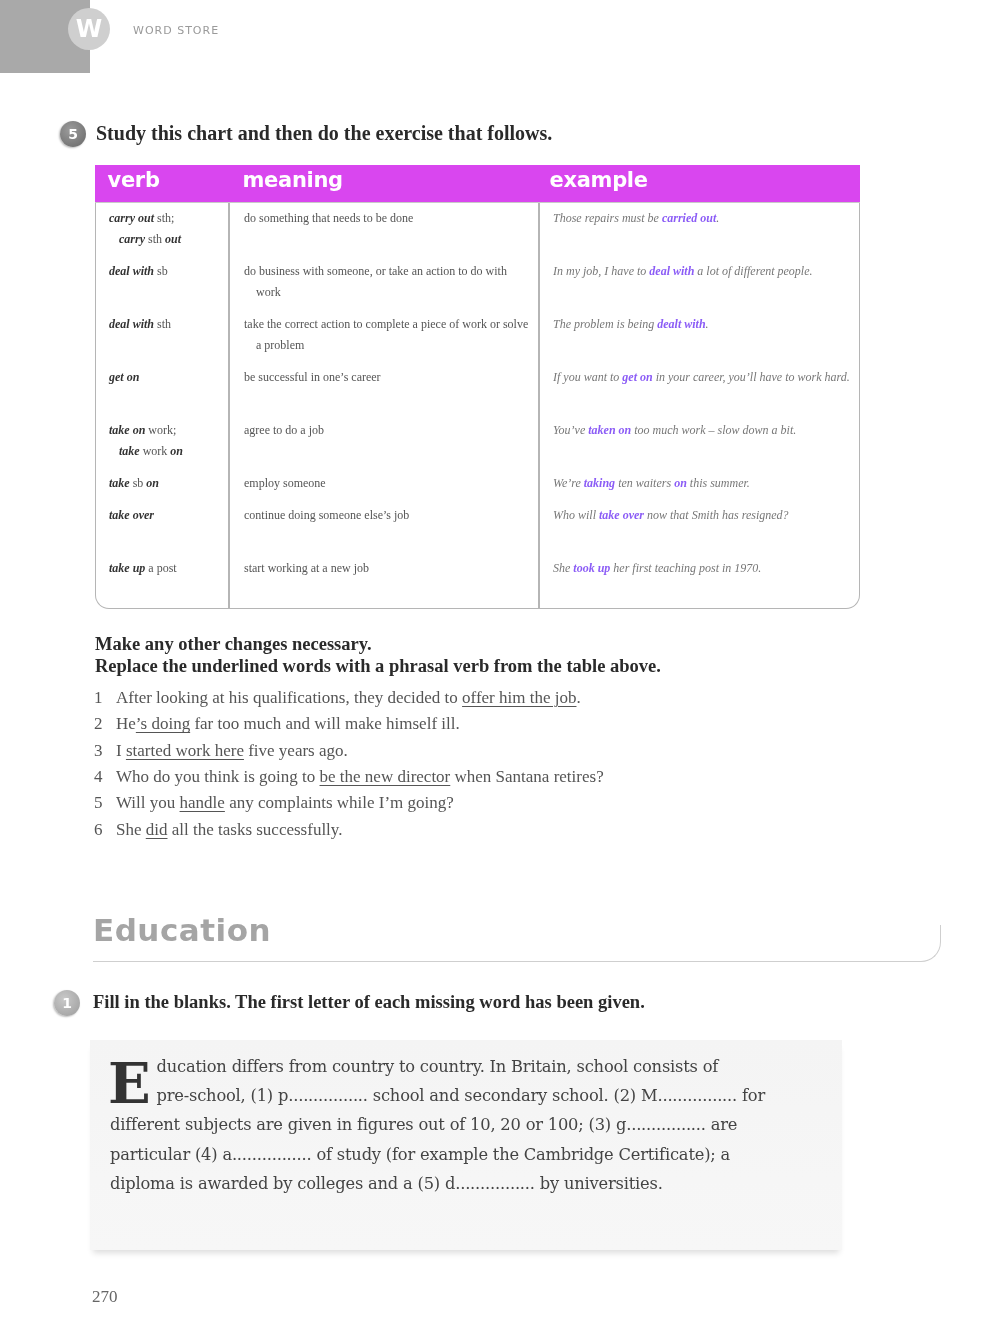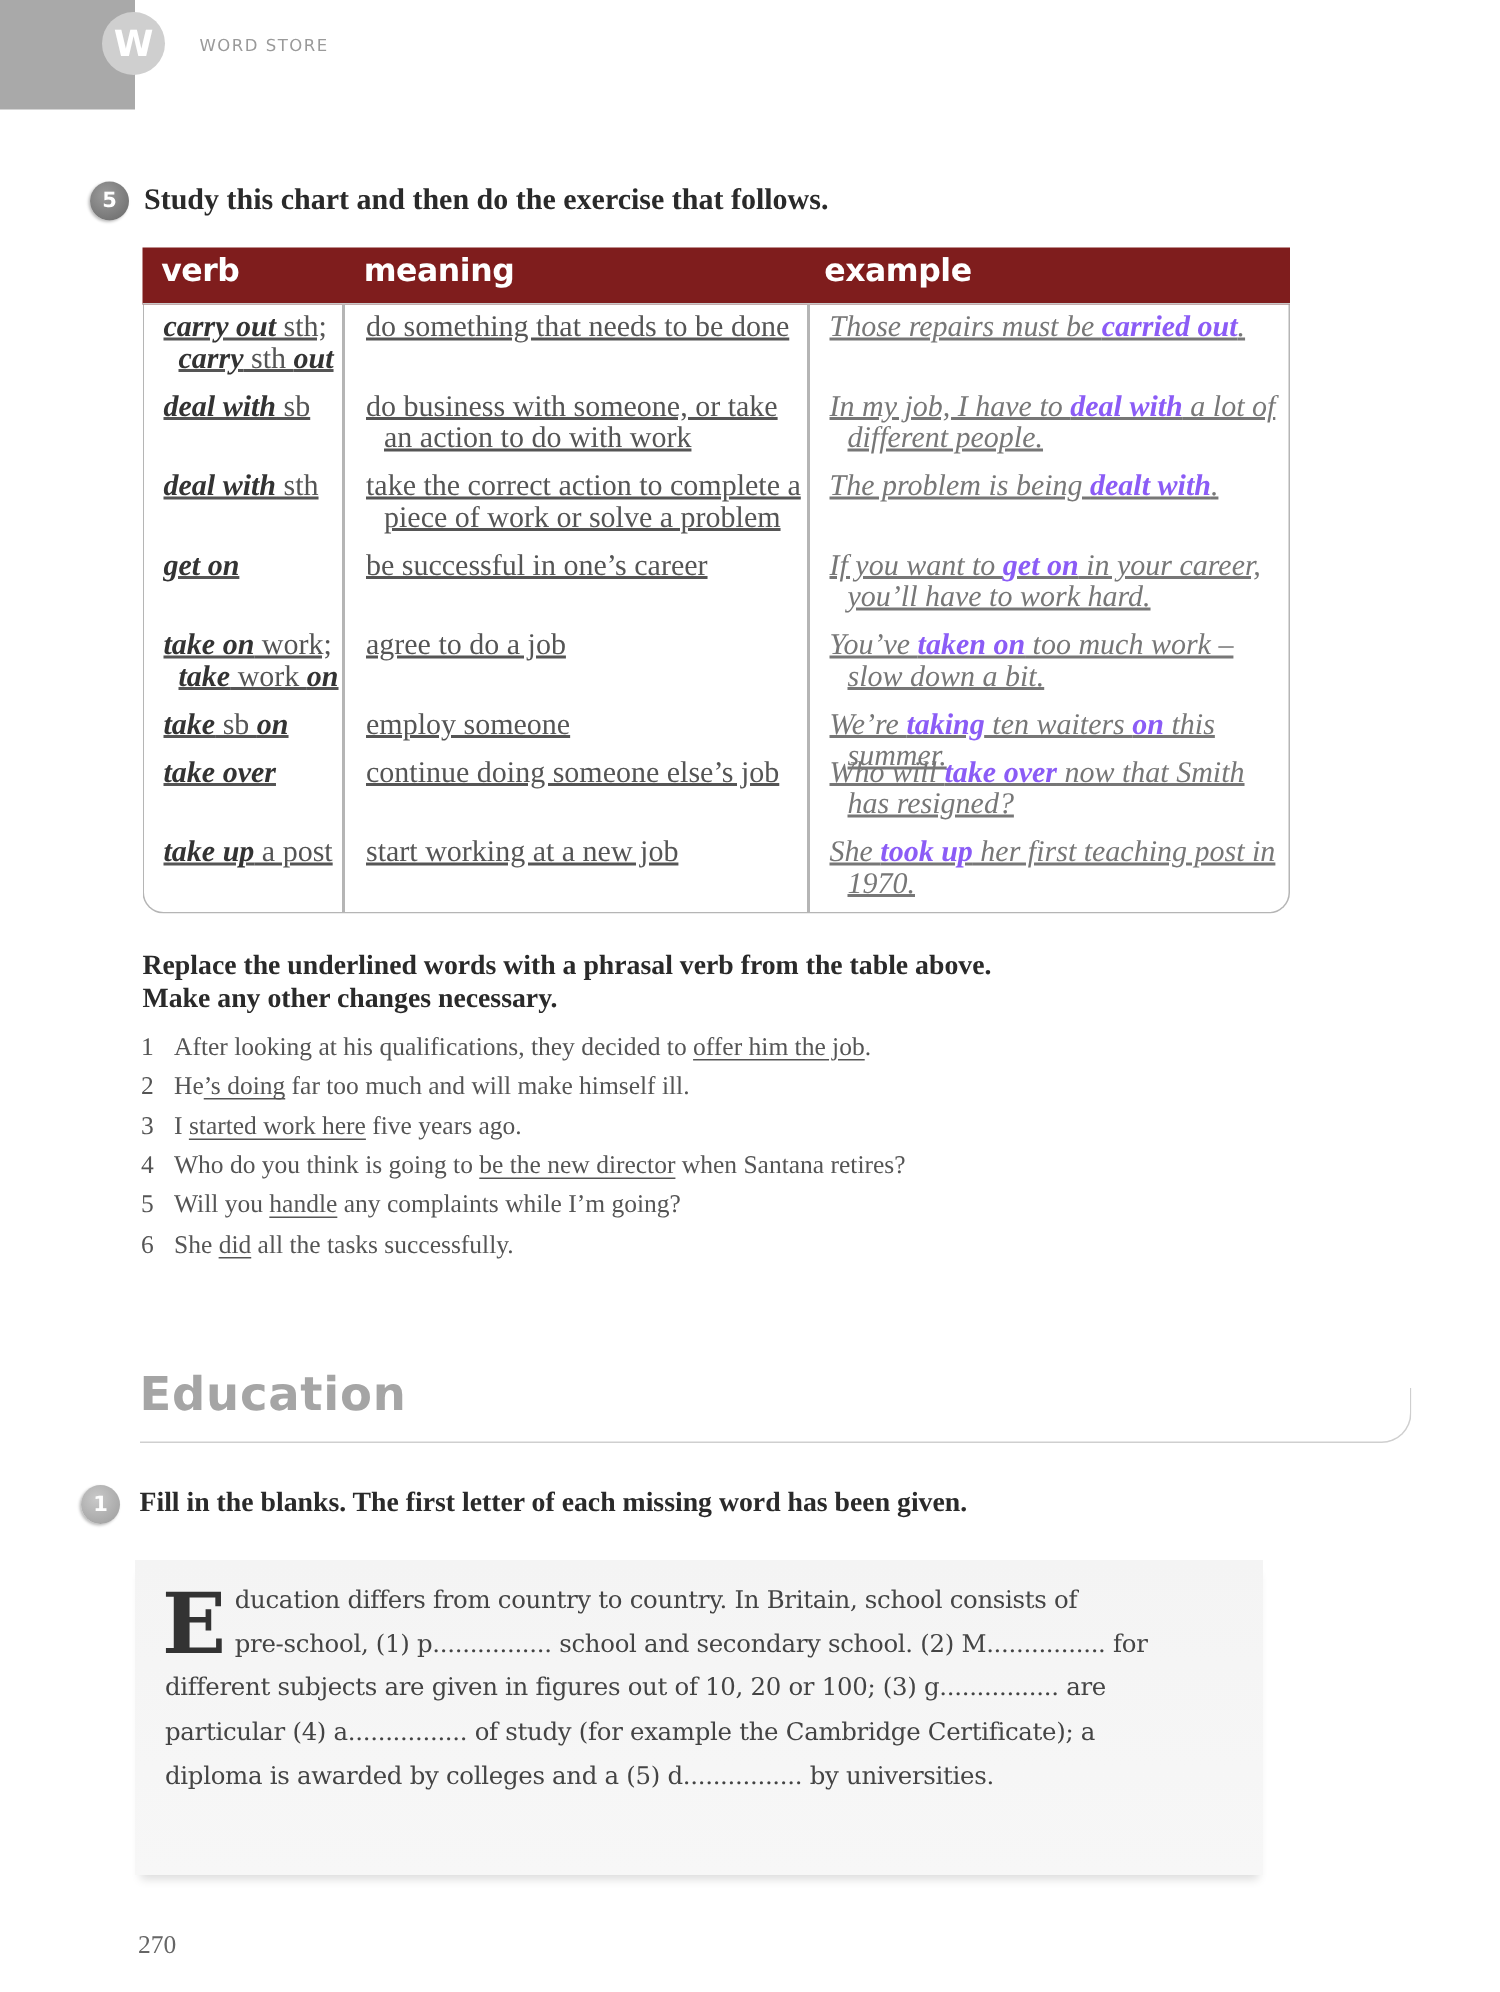--- a/index.html
+++ b/index.html
@@ -18,26 +18,26 @@
   .ex-badge { position: absolute; width: 26px; height: 26px; border-radius: 50%;
     background: radial-gradient(circle at 40% 35%, #9c9c9c, #777 70%, #666);
     color: #fff; font-family: "DejaVu Sans", sans-serif; font-weight: bold; font-size: 14px;
     display: flex; align-items: center; justify-content: center; box-shadow: -1px 1px 2px #bbb; }
   .ex-badge.light { background: radial-gradient(circle at 40% 35%, #c9c9c9, #a9a9a9 70%, #999); }
   .instr { position: absolute; font-family: "Liberation Serif", serif; font-weight: bold; font-size: 20px; color: #2a2a2a; }
 
   
   .tbl { position: absolute; left: 95px; top: 165px; width: 765px; height: 444px;
     border: 1.5px solid #b5b5b5; border-top: none; border-radius: 0 0 14px 14px; }
-  .tbl-head { position: absolute; left: -1.5px; top: 0; width: 765px; height: 38px; background: #7f1d1d;
+  .tbl-head { position: absolute; left: -1.5px; top: 0; width: 765px; height: 38px; background: #d946ef;
     border-bottom: 1px solid #c9c9c9; }
   .th { position: absolute; top: 3px; color: #fff; font-family: "DejaVu Sans", sans-serif; font-weight: bold;
     font-size: 21px; letter-spacing: -0.3px; }
   .col-div { position: absolute; top: 38px; bottom: 0; width: 1.5px; background: #b5b5b5; }
-  .cell { position: absolute; font-size: 20px; line-height: 21px; color: #555; text-decoration: underline; }
+  .cell { position: absolute; font-size: 12px; line-height: 21px; color: #555; }
   .cell .cont { display: block; padding-left: 12px; }
   .verb b, .verb i { color: #333; }
   .ex { font-style: italic; color: #777; }
   .ex b { color: #8b5cf6; font-style: italic; }
 
   
   .list-item { position: absolute; left: 94px; font-size: 17px; color: #555; }
   .list-item .num { display: inline-block; width: 22px; }
   .ul { text-decoration: underline; text-underline-offset: 3px; }
 
@@ -115,22 +115,22 @@
       <div class="cell ex" style="left: 457px; top: 340px; width: 300px; padding-left: 12px; text-indent: -12px;"><i>Who will </i><b>take over</b><i> now that Smith has resigned?</i></div>
       <div class="cell verb" style="left: 13px; top: 393px; width: 118px;">
         <div><b style="font-style: italic;">take up</b><span style="font-style: normal;"> a post</span></div>
       </div>
       <div class="cell" style="left: 148px; top: 393px; width: 290px; padding-left: 12px; text-indent: -12px;">start working at a new job</div>
       <div class="cell ex" style="left: 457px; top: 393px; width: 300px; padding-left: 12px; text-indent: -12px;"><i>She </i><b>took up</b><i> her first teaching post in 1970.</i></div>
     </div>
 </div>
 
 <div class="instr" style="left:95px;top:633px;font-size:18.5px;line-height:22px;">
+  <div>Make any other changes necessary.</div>
   <div>Replace the underlined words with a phrasal verb from the table above.</div>
-  <div>Make any other changes necessary.</div>
 </div>
 
 <div id="ex-list">
     <div class="list-item" style="top: 688px;"><span class="num">1</span><span style="font-style: normal;">After looking at his qualifications, they decided to </span><span class="ul">offer him the job</span><span style="font-style: normal;">.</span></div>
     <div class="list-item" style="top: 714.3px;"><span class="num">2</span><span style="font-style: normal;">He</span><span class="ul">’s doing</span><span style="font-style: normal;"> far too much and will make himself ill.</span></div>
     <div class="list-item" style="top: 740.6px;"><span class="num">3</span><span style="font-style: normal;">I </span><span class="ul">started work here</span><span style="font-style: normal;"> five years ago.</span></div>
     <div class="list-item" style="top: 766.9px;"><span class="num">4</span><span style="font-style: normal;">Who do you think is going to </span><span class="ul">be the new director</span><span style="font-style: normal;"> when Santana retires?</span></div>
     <div class="list-item" style="top: 793.2px;"><span class="num">5</span><span style="font-style: normal;">Will you </span><span class="ul">handle</span><span style="font-style: normal;"> any complaints while I’m going?</span></div>
     <div class="list-item" style="top: 819.5px;"><span class="num">6</span><span style="font-style: normal;">She </span><span class="ul">did</span><span style="font-style: normal;"> all the tasks successfully.</span></div>
   </div>

